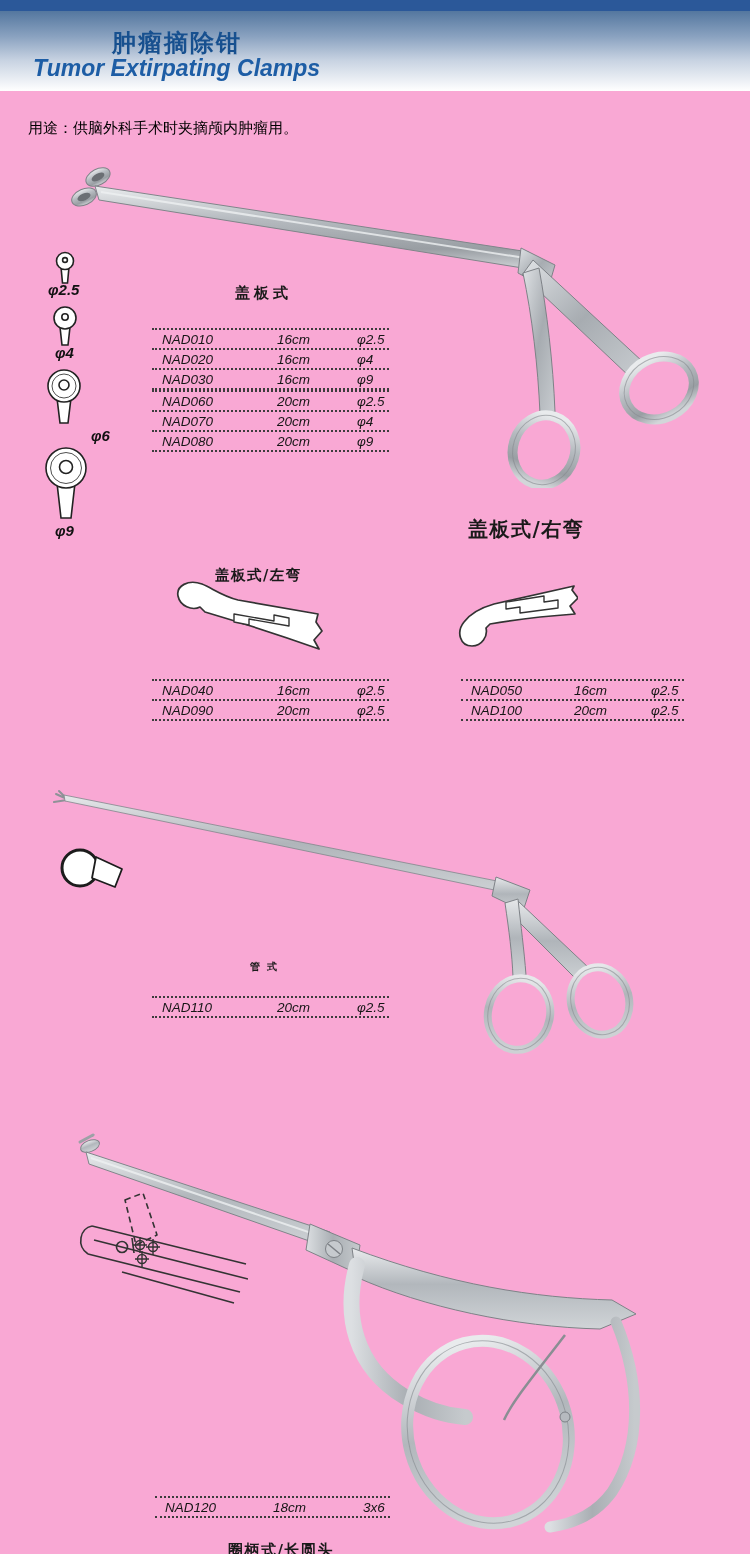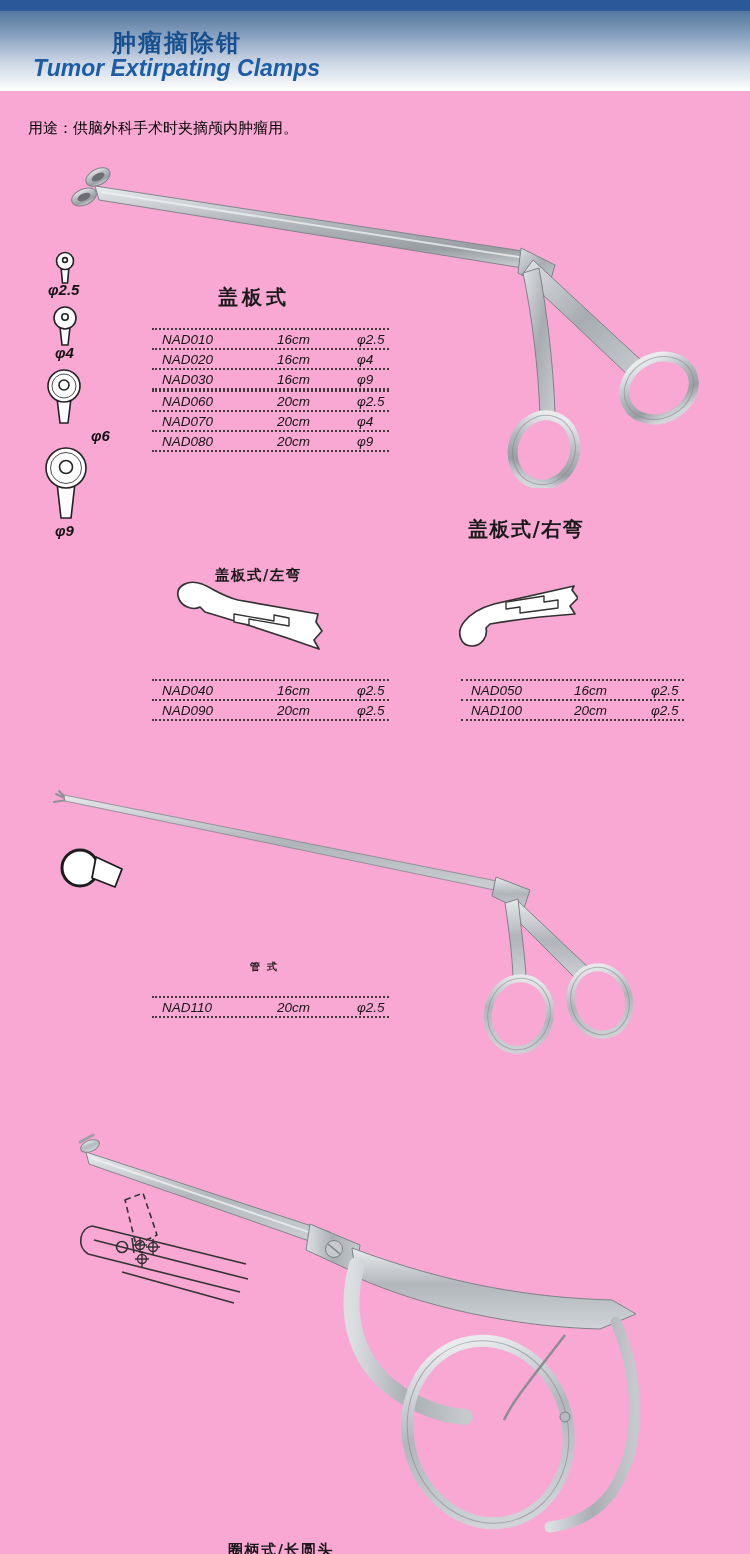--- a/index.html
+++ b/index.html
@@ -13,21 +13,21 @@
     background:linear-gradient(to bottom,#54779f 0%,#8aa2c0 32%,#c8d3e2 62%,#ffffff 100%); }
   .title-zh { position:absolute; left:112px; top:27px; font-size:24px; font-weight:bold;
     color:#17508f; letter-spacing:2px; }
   .title-en { position:absolute; left:33px; top:55px; font-size:23px; font-weight:bold;
     font-style:italic; color:#1d5da5; }
   .usage { position:absolute; left:28px; top:119px; font-size:15px; color:#000;text-align:right; }
 
   
   .sec-heading { position:absolute; font-family:"DejaVu Serif","Liberation Serif",serif;
     font-weight:bold; color:#1a1a1a; white-space:nowrap; }
-  .h-cover { left:218px; top:284px; font-size:20px; letter-spacing:4px; }
+  .h-cover { left:235px; top:284px; font-size:15px; letter-spacing:4px; }
   .h-left  { left:215px; top:566px; font-size:14.5px; letter-spacing:1.5px; }
   .h-right { left:468px; top:516px; font-size:20px; letter-spacing:1.5px; }
   .h-tube  { left:250px; top:960px; font-size:10px; letter-spacing:7px; }
   .h-ring  { left:228px; top:1541px; font-size:15px; letter-spacing:1.5px;text-align:center; }
 
   
   .spec { position:absolute; font-style:italic; font-weight:normal; font-size:13.5px; color:#161616; }
   .tgroup { border-top:2px dotted #3c3c3c; }
   .trow { display:grid; height:18px; align-items:center; border-bottom:2px dotted #3c3c3c; }
   .cols-a { grid-template-columns:125px 80px auto; }
@@ -290,14 +290,23 @@
 
     <path d="M556,192 C580,250 583,315 552,362 C536,384 512,394 490,397" fill="none" stroke="url(#m3b)" stroke-width="11" stroke-linecap="round"></path>
 
     <path d="M505,205 C472,248 452,272 444,290" fill="none" stroke="#8a8e93" stroke-width="2.5"></path>
 
     <circle cx="505" cy="287" r="5" fill="#b6babf" stroke="#7d8186" stroke-width="1"></circle>
   </svg>
 
   <div class="sec-heading h-ring">圈柄式/长圆头</div>
 
+  <div class="spec" style="left:155px; top:1496px; width:235px;">
+    <div class="tgroup">
+      <div class="trow cols-c">
+        <span class="c1">NAD120</span>
+        <span>18cm</span>
+        <span>3x6</span>
+      </div>
+    </div>
+  </div>
 
 </div>
 
 </body></html>

